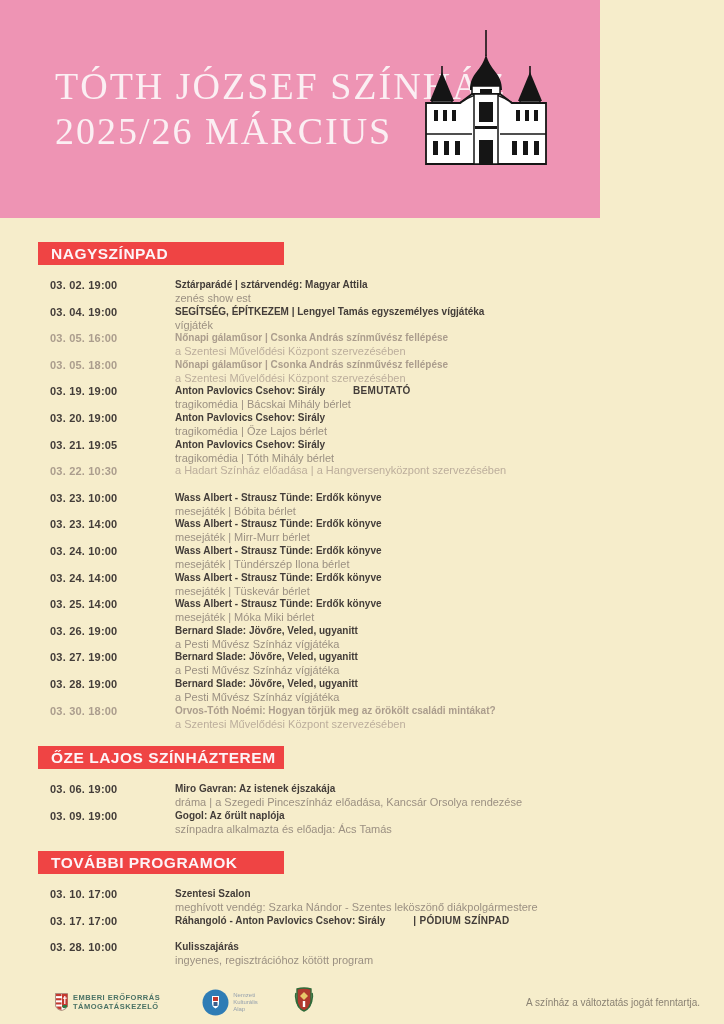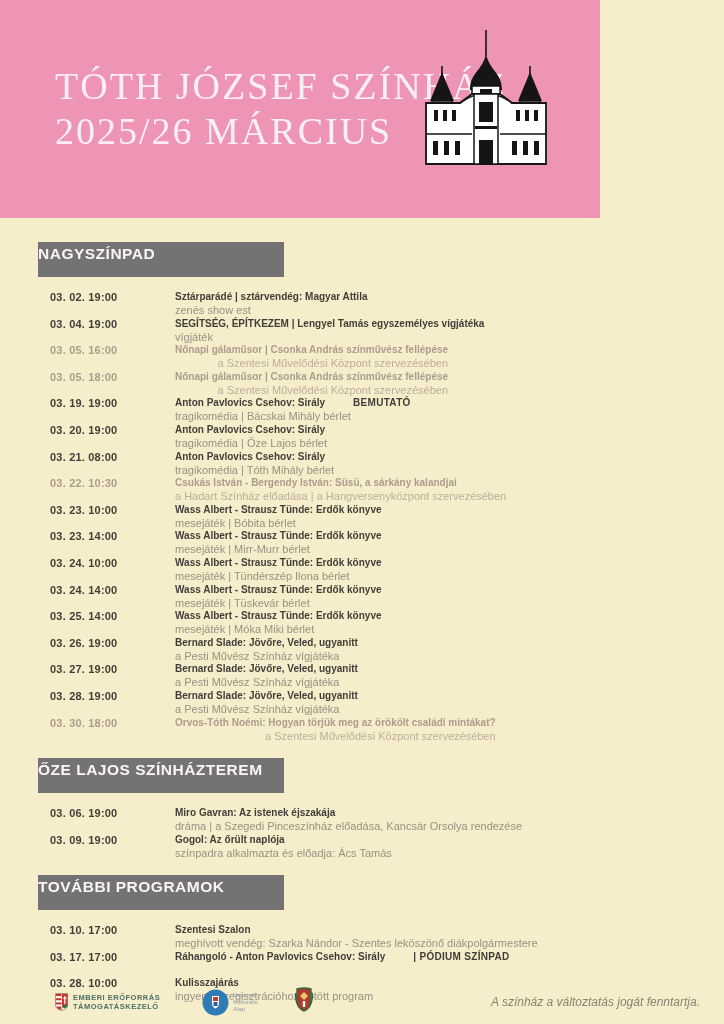--- a/index.html
+++ b/index.html
@@ -9,42 +9,42 @@
 
   
   .header { position:absolute; top:0; left:0; width:600px; height:218px; background:#ee94b4; }
   .header-title { position:absolute; left:55px; top:64px; font-family:"Liberation Serif", serif;
                   font-weight:400; color:#fbeff3; font-size:38px; line-height:1.18; letter-spacing:2px; }
   .building { position:absolute; right:44px; top:26px; }
 
   
   .content { position:absolute; top:218px; left:0; width:724px; padding-top:24px; }
   .section { margin-bottom:16px; }
-  .section-bar { margin-left:38px; width:246px; height:35px; background:#737373;
+  .section-bar { margin-left:38px; width:246px; height:23px; background:#ef4444;
                  color:#fdf4f7; font-weight:700; font-size:15.5px; letter-spacing:0.5px;
-                 line-height:23px; margin-bottom:13px; }
+                 line-height:23px; padding-left:13px; margin-bottom:13px; }
   .row { display:flex; padding-left:50px; height:26.6px; align-items:flex-start; }
   .date { flex:0 0 125px; font-weight:700; font-size:11px; color:#433d39; letter-spacing:0.2px; line-height:14px; }
   .info { display:flex; flex-direction:column; }
   .title-line { display:flex; align-items:baseline; gap:5px; line-height:14px; }
   .title { font-weight:700; font-size:10px; color:#433d39; }
   .suffix { font-weight:700; font-size:10px; color:#433d39; letter-spacing:0.3px;padding-left:23px; }
   .subtitle { font-size:11px; color:#9b9082; line-height:10px; margin-top:1px; }
   .row.muted .date, .row.muted .title, .row.muted .suffix { color:#ab9d8d; }
-  .row.muted .subtitle { color:#bcae9c;text-align:right; }
+  .row.muted .subtitle { color:#bcae9c; }
 
   
   .footer { position:absolute; left:0; top:980px; width:724px; height:44px;
             display:flex; align-items:center; padding:0 24px 0 55px; }
   .logo1 { display:flex; align-items:center; gap:5px; }
   .logo1-text { font-size:7.5px; font-weight:700; color:#4a7265; letter-spacing:0.5px; line-height:9px; }
   .logo2 { display:flex; align-items:center; gap:4px; margin-left:42px; }
   .logo2-text { font-size:6px; color:#96a1ad; line-height:7px; }
   .logo3 { margin-left:36px; }
-  .footer-note { margin-left:auto; font-size:12px; color:#8a8273;font-style:italic; }
+  .footer-note { margin-left:auto; font-size:10px; color:#8a8273; }
 </style>
 </head>
 <body>
 
 <div class="page">
 
   <div class="header">
     <div class="header-title">
       <div>TÓTH JÓZSEF SZÍNHÁZ</div>
       <div>2025/26 MÁRCIUS</div>
@@ -136,34 +136,31 @@
       <div class="row">
         <div class="date">03. 20. 19:00</div>
         <div class="info">
             <div class="title-line">
               <span class="title">Anton Pavlovics Csehov: Sirály</span>
             </div>
         <div class="subtitle">tragikomédia | Őze Lajos bérlet</div>
           </div>
       </div>
       <div class="row">
-        <div class="date">03. 21. 08:00</div>
+        <div class="date">03. 21. 19:05</div>
         <div class="info">
             <div class="title-line">
               <span class="title">Anton Pavlovics Csehov: Sirály</span>
             </div>
         <div class="subtitle">tragikomédia | Tóth Mihály bérlet</div>
           </div>
       </div>
       <div class="row muted">
         <div class="date">03. 22. 10:30</div>
         <div class="info">
-            <div class="title-line">
-              <span class="title">Csukás István - Bergendy István: Süsü, a sárkány kalandjai</span>
-            </div>
         <div class="subtitle">a Hadart Színház előadása | a Hangversenyközpont szervezésében</div>
           </div>
       </div>
       <div class="row">
         <div class="date">03. 23. 10:00</div>
         <div class="info">
             <div class="title-line">
               <span class="title">Wass Albert - Strausz Tünde: Erdők könyve</span>
             </div>
         <div class="subtitle">mesejáték | Bóbita bérlet</div>

